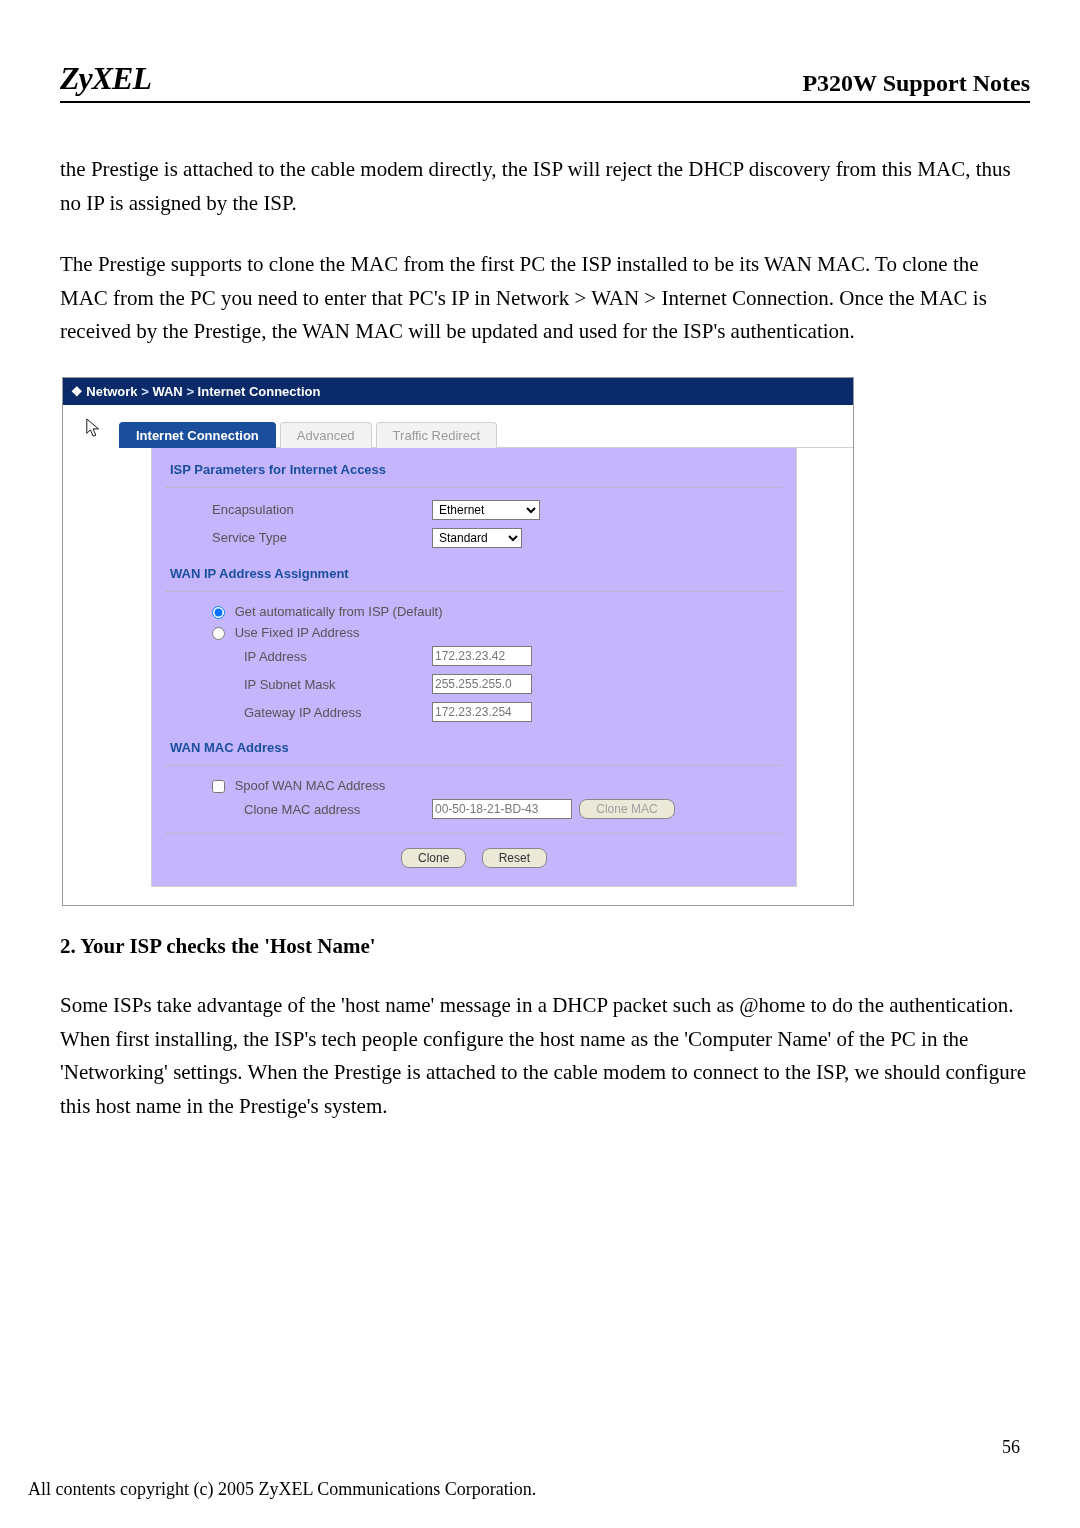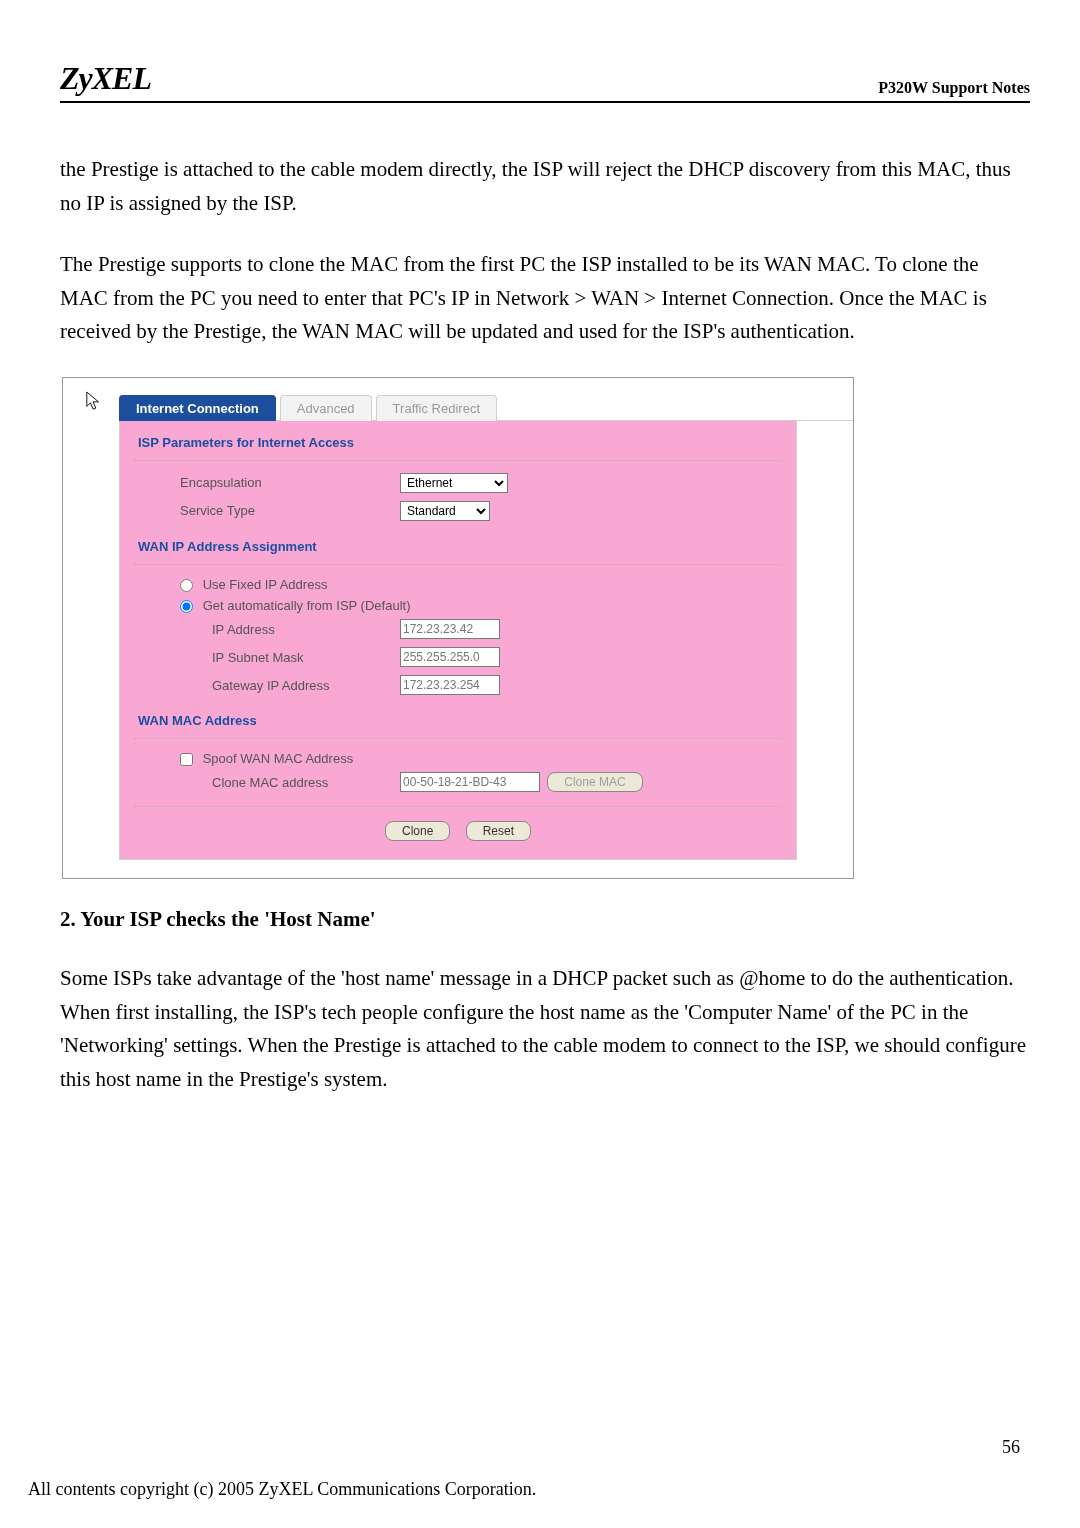--- a/index.html
+++ b/index.html
@@ -25,21 +25,21 @@
     margin-bottom: 50px;
   }
   .logo {
     font-family: Georgia, "Times New Roman", serif;
     font-weight: bold;
     font-style: italic;
     font-size: 32px;
     letter-spacing: -1px;
   }
   .title-right {
-    font-size: 16px;
+    font-size: 24px;
     font-weight: bold;
   }
   .body-text {
     font-size: 21px;
     line-height: 1.6;
     margin-bottom: 28px;
   }
   .subheading {
     font-size: 21px;
     font-weight: bold;
@@ -107,22 +107,22 @@
     position: relative;
     top: 1px;
   }
   .tab.active {
     background: #1b4f9e;
     color: #fff;
     font-weight: bold;
     border-color: #1b4f9e;
   }
   .panel {
-    background: #f9a8d4;
-    margin: 0 56px 18px 56px;
+    background: #c4b5fd;
+    margin: 0 56px 18px 88px;
     border: 1px solid #d0d0d0;
     border-top: none;
     padding-bottom: 14px;
   }
   .section-header {
     color: #1b4f9e;
     font-weight: bold;
     font-size: 13px;
     padding: 14px 18px 8px 18px;
   }
@@ -198,20 +198,27 @@
   <div class="header-row">
     <div class="logo">ZyXEL</div>
     <div class="title-right">P320W Support Notes</div>
   </div>
 
   <p class="body-text">the Prestige is attached to the cable modem directly, the ISP will reject the DHCP discovery from this MAC, thus no IP is assigned by the ISP.</p>
   <p class="body-text">The Prestige supports to clone the MAC from the first PC the ISP installed to be its WAN MAC. To clone the MAC from the PC you need to enter that PC's IP in Network &gt; WAN &gt; Internet Connection. Once the MAC is received by the Prestige, the WAN MAC will be updated and used for the ISP's authentication.</p>
 
   <div class="screenshot">
 
+    <div class="crumb-bar">
+      ❖ <span>Network</span>
+      <span class="sep">&gt;</span>
+      <span>WAN</span>
+      <span class="sep">&gt;</span>
+      <span>Internet Connection</span>
+    </div>
 
     <div class="tabs-row">
       <svg class="cursor-svg" viewBox="0 0 20 24">
         <path d="M2 2 L2 18 L6 14 L9 21 L12 20 L9 13 L15 13 Z" fill="#fff" stroke="#000" stroke-width="1"></path>
       </svg>
       <div class="tabs">
         <div class="tab active">Internet Connection</div>
         <div class="tab">Advanced</div>
         <div class="tab">Traffic Redirect</div>
       </div>
@@ -232,26 +239,26 @@
         <label class="fld">Service Type</label>
         <select class="win small">
           <option>Standard</option>
         </select>
       </div>
 
       <div class="section-header">WAN IP Address Assignment</div>
       <hr class="divider">
 
       <div class="radio-row">
+        <input type="radio" name="wanip" checked="" style="">
+        <span>Get automatically from ISP (Default)</span>
+      </div>
+      <div class="radio-row">
         <input type="radio" name="wanip" style="">
         <span>Use Fixed IP Address</span>
-      </div>
-      <div class="radio-row">
-        <input type="radio" name="wanip" checked="" style="">
-        <span>Get automatically from ISP (Default)</span>
       </div>
 
       <div class="form-row indent">
         <label class="fld">IP Address</label>
         <input class="win" type="text" value="172.23.23.42" style="">
       </div>
       <div class="form-row indent">
         <label class="fld">IP Subnet Mask</label>
         <input class="win" type="text" value="255.255.255.0" style="">
       </div>

